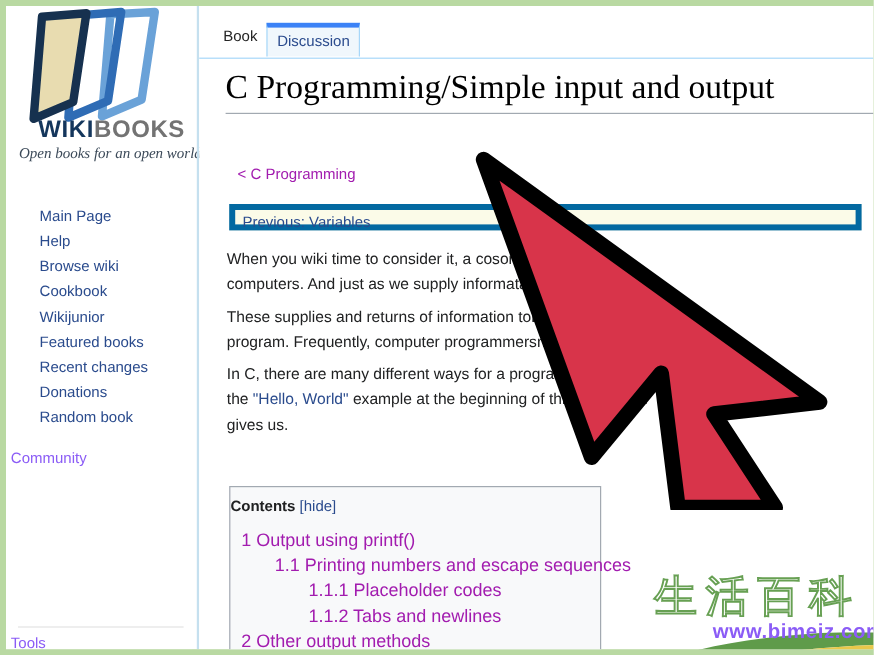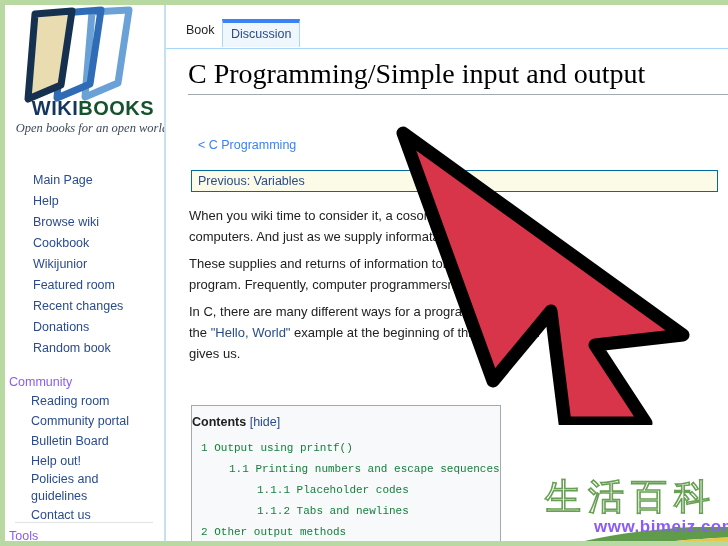--- a/index.html
+++ b/index.html
@@ -29,21 +29,21 @@
   }
   #logo-svg{display:block;}
   .wb-word{
     position:absolute;left:10px;top:92px;width:140px;
     text-align:center;
     font-family:"Liberation Sans",sans-serif;
     font-weight:bold;font-size:20px;letter-spacing:0.5px;
     white-space:nowrap;
   }
   .wb-word .w1{color:#14365c;}
-  .wb-word .w2{color:#14532d;}
+  .wb-word .w2{color:#737373;}
   .wb-tag{
     position:absolute;left:0px;top:116px;width:158px;
     text-align:center;
     font-family:"Liberation Serif",serif;
     font-style:italic;font-size:12.5px;color:#3c4a59;
     white-space:nowrap;
   }
 
   .nav-list{
     position:absolute;left:0;top:165px;width:150px;
@@ -118,29 +118,29 @@
     font-size:28px;color:#000000;
     white-space:nowrap;
     line-height:34px;
   }
   #title-rule{
     position:absolute;left:22px;top:89px;width:540px;height:1px;
     background:#a2a9b1;
   }
   #subtitle-link{
     position:absolute;left:32px;top:133px;
-    font-size:12.5px;color:#3b82f6;
+    font-size:12.5px;color:#a21caf;
     white-space:nowrap;cursor:pointer;text-align:center;
   }
 
   
   #prev-bar{
     position:absolute;left:25px;top:165px;width:527px;height:22px;
     background:#fbfbe8;
-    border:1px solid #0369a1;
+    border:5px solid #0369a1;
     box-sizing:border-box;
   }
   #prev-bar span{
     position:absolute;left:6px;top:3px;
     font-size:12.5px;color:#2a4b8d;white-space:nowrap;cursor:pointer;
   }
 
   
   .para{
     position:absolute;left:23px;width:548px;
@@ -160,21 +160,21 @@
     box-sizing:border-box;
   }
   #toc-title{
     position:absolute;left:0;top:9px;width:308px;text-align:left;
     font-size:12.5px;color:#202122;white-space:nowrap;
   }
   #toc-title b{font-weight:bold;}
   #toc-title .hide{color:#2a4b8d;font-weight:normal;cursor:pointer;}
   .toc-row{
     position:absolute;
-    font-size:11px;color:#15803d;white-space:nowrap;cursor:pointer;font-family:Liberation Mono, monospace;
+    font-size:15px;color:#a21caf;white-space:nowrap;cursor:pointer;
   }
   .toc-l1{left:9px;}
   .toc-l2{left:37px;}
   .toc-l3{left:65px;}
 
   
   #watermark{
     position:absolute;left:540px;top:466px;width:188px;height:80px;
     pointer-events:none;
   }
@@ -225,37 +225,28 @@
       </div>
       <div class="wb-tag">Open books for an open world</div>
     </div>
 
     <div class="nav-list">
       <a class="nav-item">Main Page</a>
       <a class="nav-item">Help</a>
       <a class="nav-item">Browse wiki</a>
       <a class="nav-item">Cookbook</a>
       <a class="nav-item">Wikijunior</a>
-      <a class="nav-item">Featured room</a>
+      <a class="nav-item">Featured books</a>
       <a class="nav-item">Recent changes</a>
       <a class="nav-item">Donations</a>
       <a class="nav-item">Random book</a>
     </div>
 
     <div class="nav-portlet-head" id="community-head">Community</div>
 
-    <div id="community-list">
-      <a class="nav-item">Reading room</a>
-      <a class="nav-item">Community portal</a>
-      <a class="nav-item">Bulletin Board</a>
-      <a class="nav-item">Help out!</a>
-      <a class="nav-item two-line">Policies and</a>
-      <a class="nav-item two-line">guidelines</a>
-      <a class="nav-item">Contact us</a>
-    </div>
 
     <div class="sb-sep" id="sep-tools"></div>
     <div class="nav-portlet-head" id="tools-head">Tools</div>
   </div>
 
   <div id="content-divider"></div>
 
   <div id="content">
 
     <div id="tabs">

